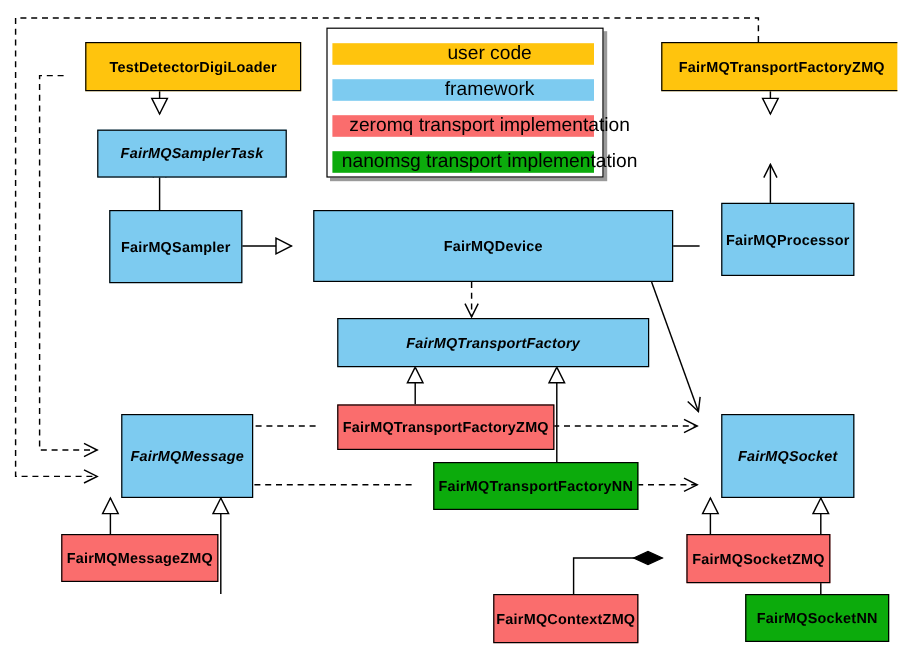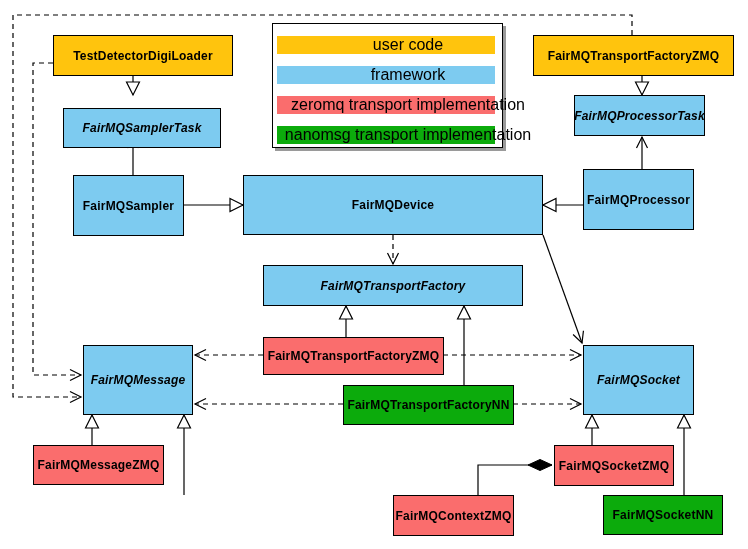--- a/index.html
+++ b/index.html
@@ -4,21 +4,21 @@
 <style>
   html,body{margin:0;padding:0;background:#ffffff;}
   #stage{
     position:relative;width:748px;height:549px;background:#ffffff;overflow:hidden;
     font-family:"Liberation Sans", sans-serif;color:#000;
   }
   #edges{position:absolute;left:0;top:0;width:748px;height:549px;}
   .node{
     position:absolute;box-sizing:border-box;border:1px solid #000;
     display:flex;align-items:center;justify-content:center;text-align:center;
-    font-size:12px;font-weight:bold;letter-spacing:.2px;white-space:nowrap;
+    font-size:12px;font-weight:bold;letter-spacing:.2px;white-space:nowrap;margin-left:18px;
   }
   .abstract{font-style:italic;}
   .c-yellow{background:#FFC40D;}
   .c-blue{background:#7DCBF0;}
   .c-red{background:#FA6D6D;}
   .c-green{background:#0CAB0C;}
   .legend{
     position:absolute;box-sizing:border-box;left:272px;top:23px;width:231px;height:125px;
     background:#fff;border:1px solid #000;box-shadow:3px 3px 0 #9a9a9a;
     display:flex;flex-direction:column;justify-content:flex-start;gap:12px;
@@ -84,21 +84,20 @@
     <div class="lrow c-red">zeromq transport implementation</div>
     <div class="lrow c-green">nanomsg transport implementation</div>
   </div>
 
   <div class="node c-yellow" style="left:53px;top:35px;width:180px;height:41px">TestDetectorDigiLoader</div>
 
   <div class="node c-yellow" style="left:533px;top:35px;width:201px;height:41px">FairMQTransportFactoryZMQ</div>
 
   <div class="node c-blue abstract" style="left:63px;top:108px;width:158px;height:40px">FairMQSamplerTask</div>
 
-  <div class="node c-blue abstract" style="left:574px;top:95px;width:131px;height:41px">FairMQProcessorTask</div>
 
   <div class="node c-blue" style="left:73px;top:175px;width:111px;height:61px">FairMQSampler</div>
 
   <div class="node c-blue" style="left:243px;top:175px;width:300px;height:60px">FairMQDevice</div>
 
   <div class="node c-blue" style="left:583px;top:169px;width:111px;height:61px">FairMQProcessor</div>
 
   <div class="node c-blue abstract" style="left:263px;top:265px;width:260px;height:41px">FairMQTransportFactory</div>
 
   <div class="node c-red" style="left:263px;top:337px;width:181px;height:38px">FairMQTransportFactoryZMQ</div>

